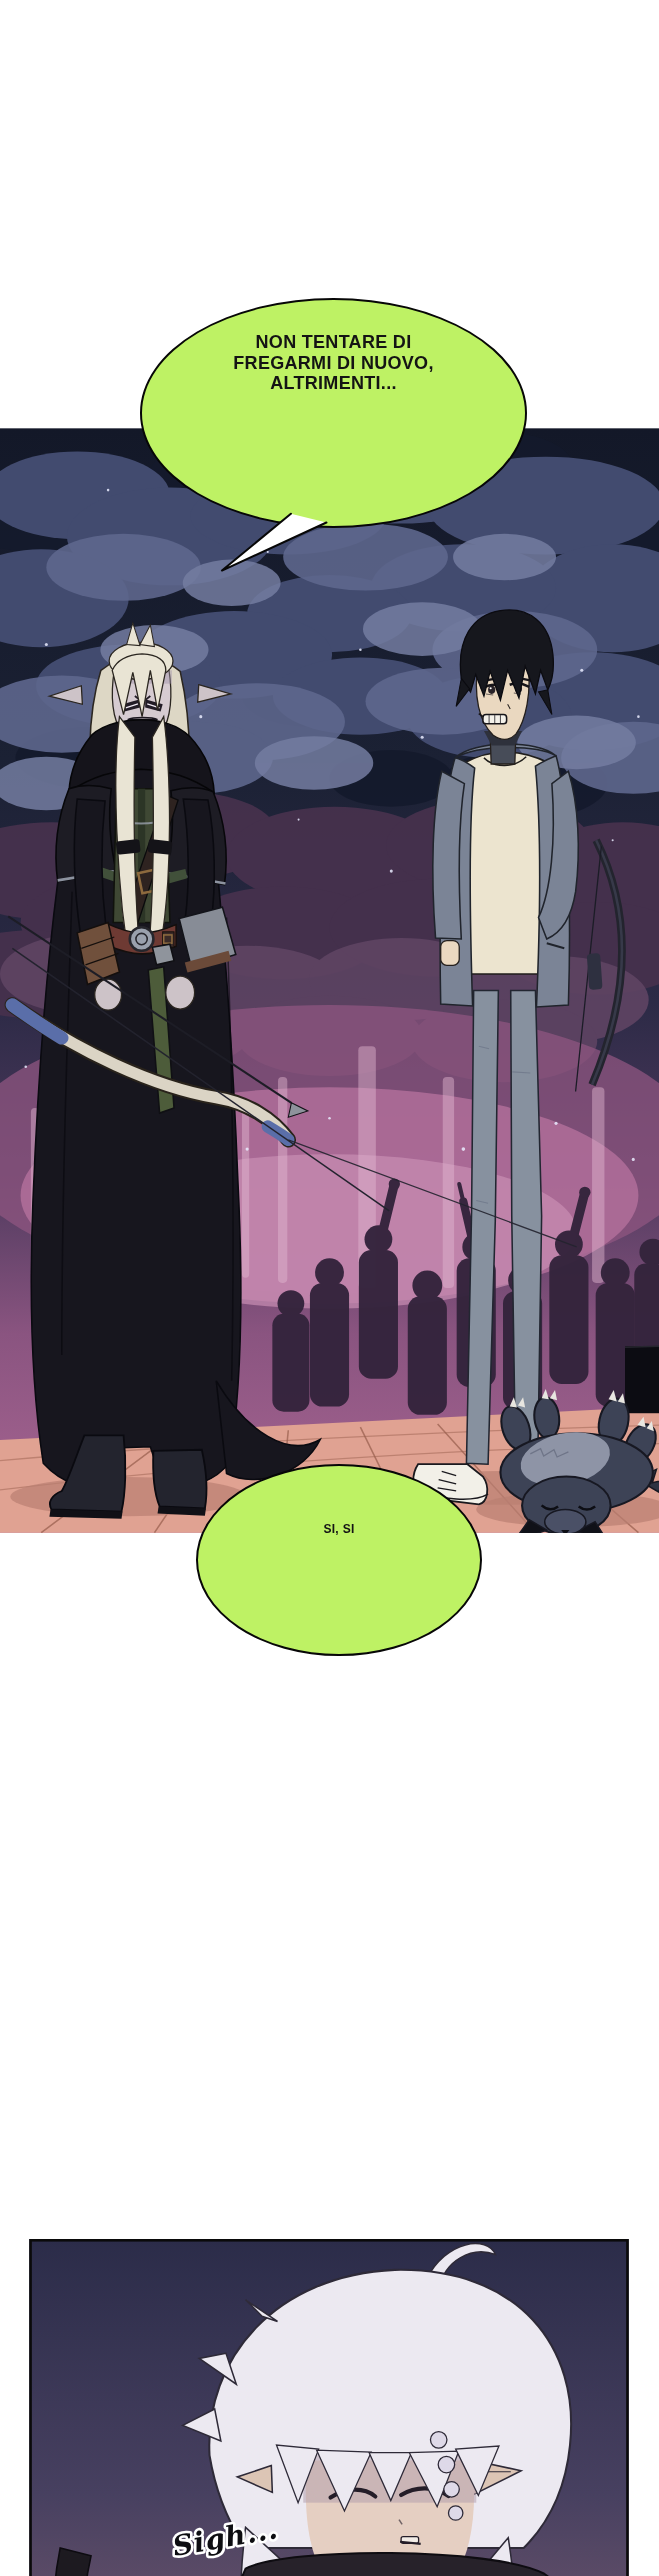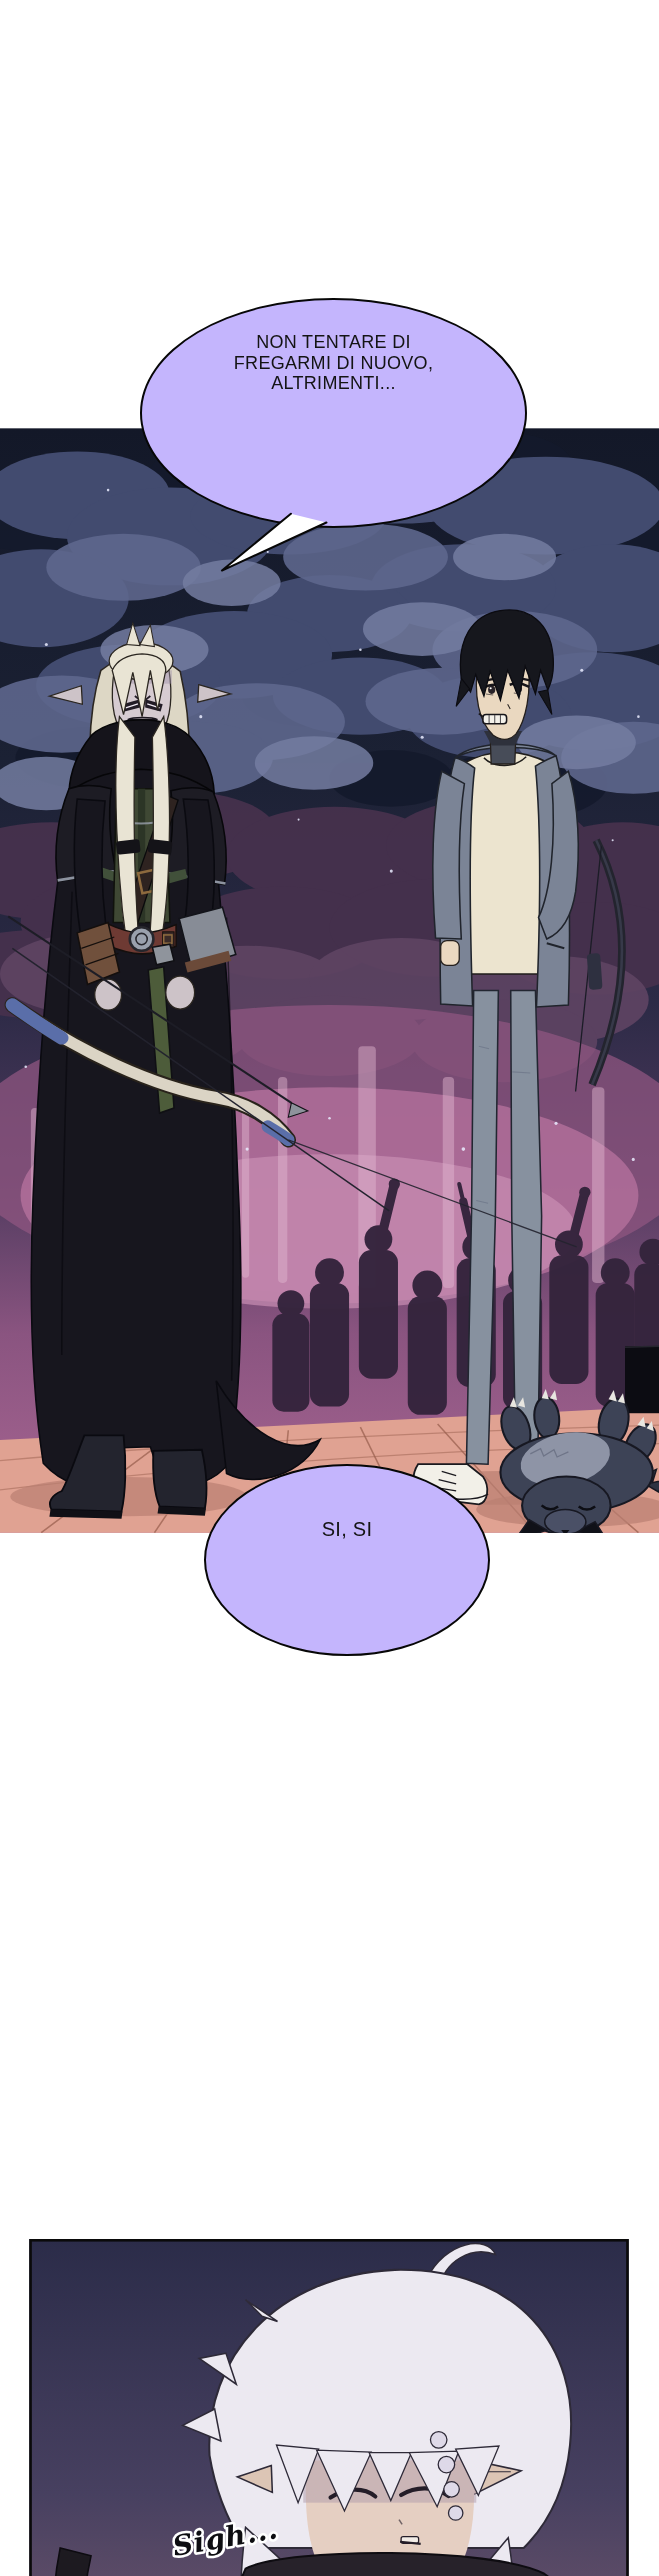--- a/index.html
+++ b/index.html
@@ -1,27 +1,27 @@
 <!DOCTYPE html>
 <html style="font-size:8.2px"><head>
 <meta charset="utf-8">
 <style>
   html,body{margin:0;padding:0;background:#ffffff;}
   .page{position:relative;width:659px;height:3679px;background:#ffffff;overflow:hidden;
         font-family:"Liberation Sans",sans-serif;}
   svg.panel{position:absolute;display:block;z-index:1;}
   #panel1{left:0;top:428px;}
   #panel2{left:29px;top:2239px;}
-  .bubble{position:absolute;background:#c4b5fd;border:2.1px solid #070707;border-radius:50%;
+  .bubble{position:absolute;background:#bef264;border:2.1px solid #070707;border-radius:50%;
           box-sizing:border-box;display:flex;flex-direction:column;align-items:center;
-          z-index:6;text-align:left;color:#141414;font-weight:400;letter-spacing:0.3px;}
+          z-index:6;text-align:left;color:#141414;font-weight:700;letter-spacing:0.3px;}
   #bubble-top{left:140px;top:298px;width:387px;height:230px;justify-content:flex-start;
               padding-top:32px;font-size:18px;line-height:20.6px;}
-  #bubble-mid{left:204px;top:1464px;width:286px;height:192px;justify-content:center;
-              padding-bottom:62px;font-size:20px;line-height:18.5px;}
+  #bubble-mid{left:196px;top:1464px;width:286px;height:192px;justify-content:center;
+              padding-bottom:62px;font-size:12px;line-height:18.5px;}
   .ln{white-space:nowrap;}
   #tails{position:absolute;left:0;top:0;z-index:7;pointer-events:none;}
 </style>
 </head>
 <body>
 
 <div class="page">
 
   <svg id="panel1" class="panel" width="659" height="1105" viewBox="0 0 1280 2145" role="img" aria-label="Night festival scene: a white-haired elf archer in a black hooded cloak holding a pale bow stands beside a black-haired man in a grey jacket and white sneakers; glowing purple trees, sparkles and a cheering crowd of silhouettes behind them on a salmon tiled plaza; a small wolf-like creature lies belly-up on the ground at the right.">
     <defs>

